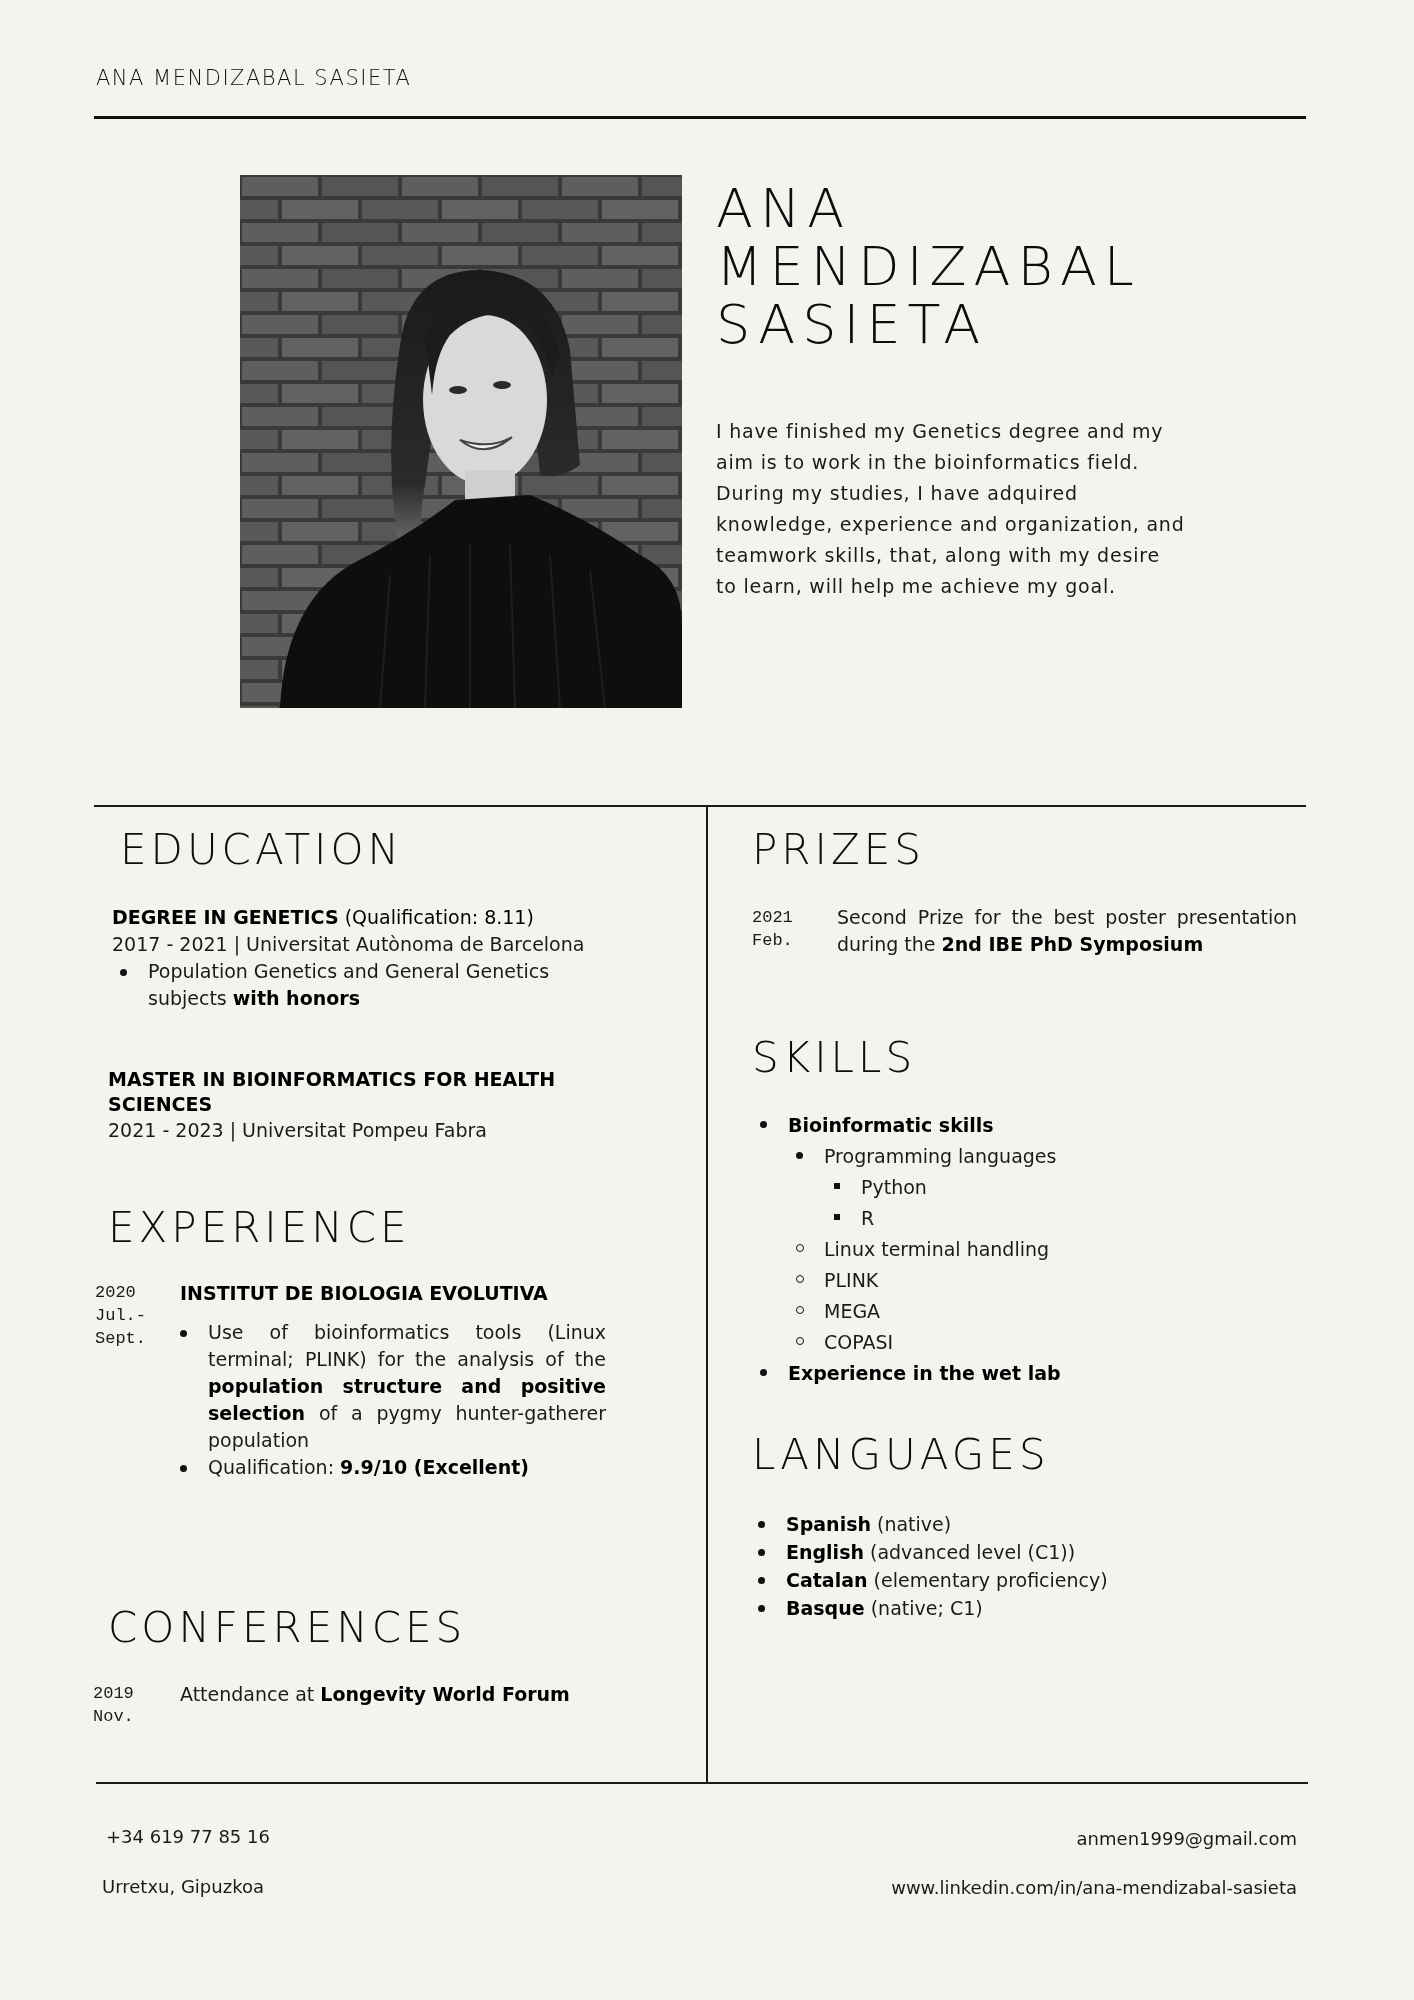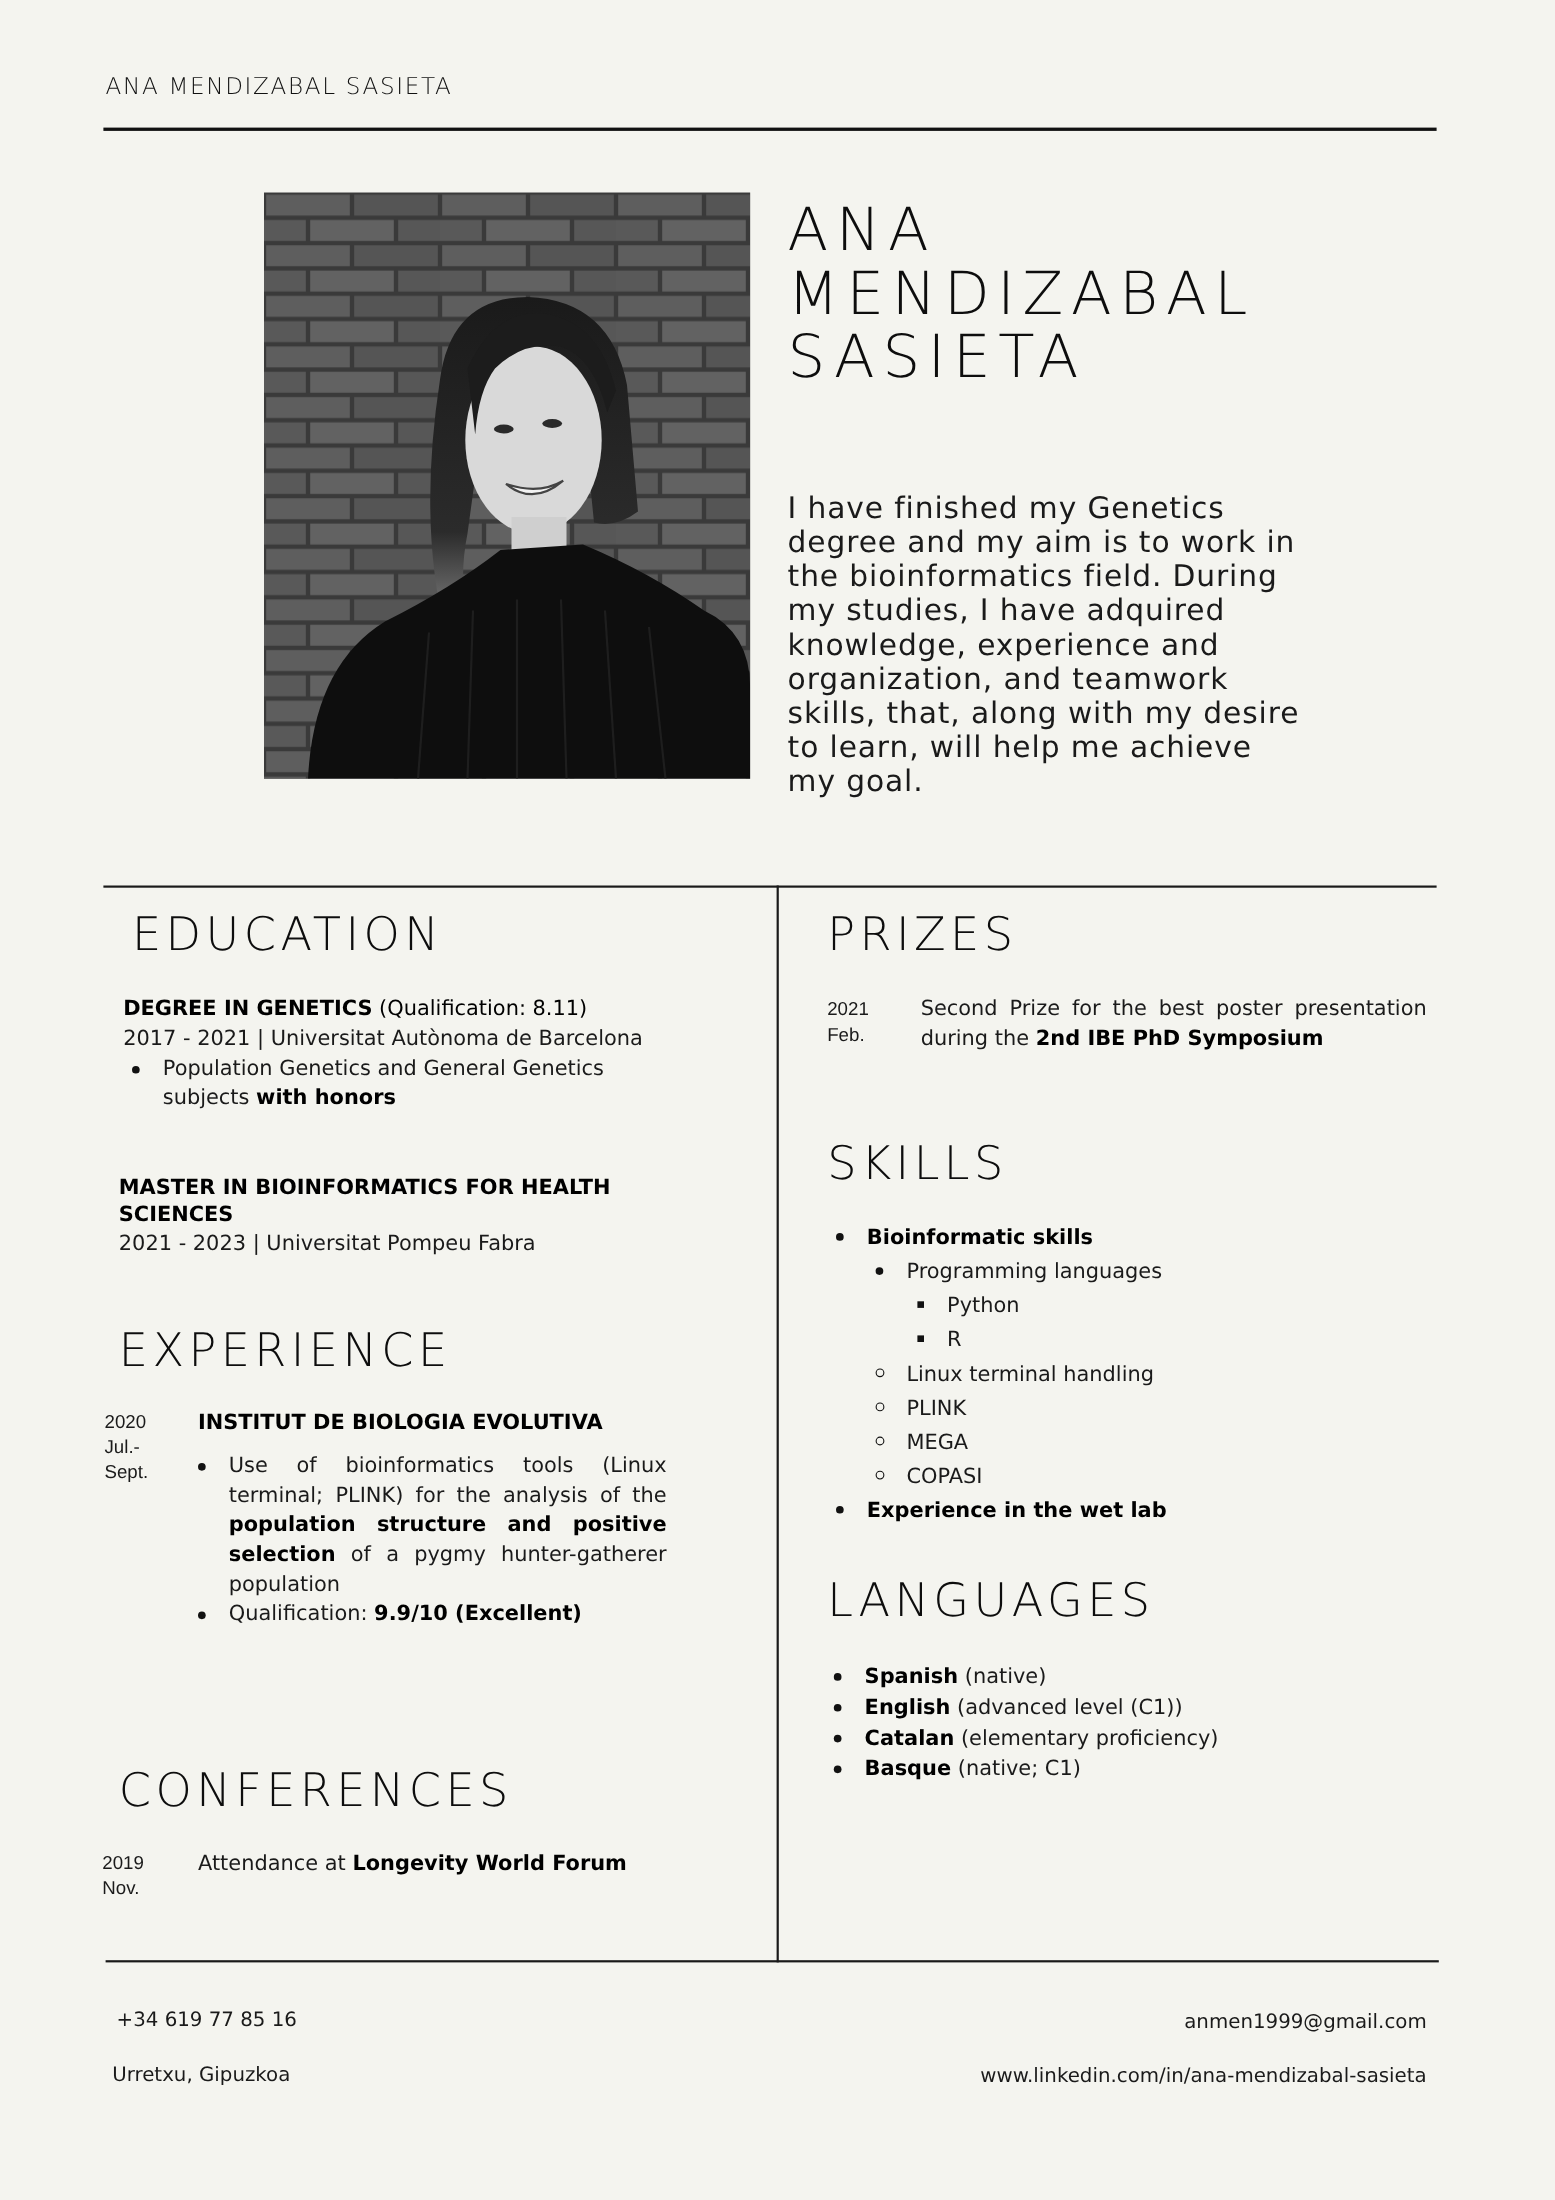--- a/index.html
+++ b/index.html
@@ -32,23 +32,23 @@
     
     .big-name {
       left: 716px; top: 180px;
       font-family: "DejaVu Sans", sans-serif; font-weight: 300;
       font-size: 54px; line-height: 58px; letter-spacing: 7px;
       color: #0d0d0d;
     }
     .big-name div { white-space: nowrap; }
 
     .summary {
-      left: 716px; top: 447px; width: 470px;
+      left: 716px; top: 416px; width: 470px;
       font-family: "DejaVu Sans", sans-serif;
-      font-size: 27px; line-height: 31px; letter-spacing: 0.8px;
+      font-size: 19px; line-height: 31px; letter-spacing: 0.8px;
       color: #1a1a1a;
     }
 
     
     .mid-rule { left: 94px; top: 805px; width: 1212px; height: 2px; background: #1a1a1a; }
     .bottom-rule { left: 96px; top: 1782px; width: 1212px; height: 2px; background: #1a1a1a; }
     .v-rule { left: 706px; top: 805px; width: 2px; height: 979px; background: #1a1a1a; }
 
     .section-title {
       font-family: "DejaVu Sans", sans-serif; font-weight: 300;
@@ -73,21 +73,21 @@
     .bullet-circle::before {
       content: ""; position: absolute; left: -28px; top: 10px;
       width: 6px; height: 6px; border-radius: 50%; border: 1.5px solid #111;
     }
     .bullet-square::before {
       content: ""; position: absolute; left: -27px; top: 11px;
       width: 6px; height: 6px; background: #111;
     }
 
     .date-col {
-      font-family: Liberation Sans, sans-serif;
+      font-family: Liberation Mono, monospace;
       font-size: 17px; line-height: 23px; color: #1a1a1a;
     }
 
     .footer-text {
       font-family: "DejaVu Sans", sans-serif;
       font-size: 18px; color: #1a1a1a; white-space: nowrap;
     }
   </style>
 </head>
 <body>

